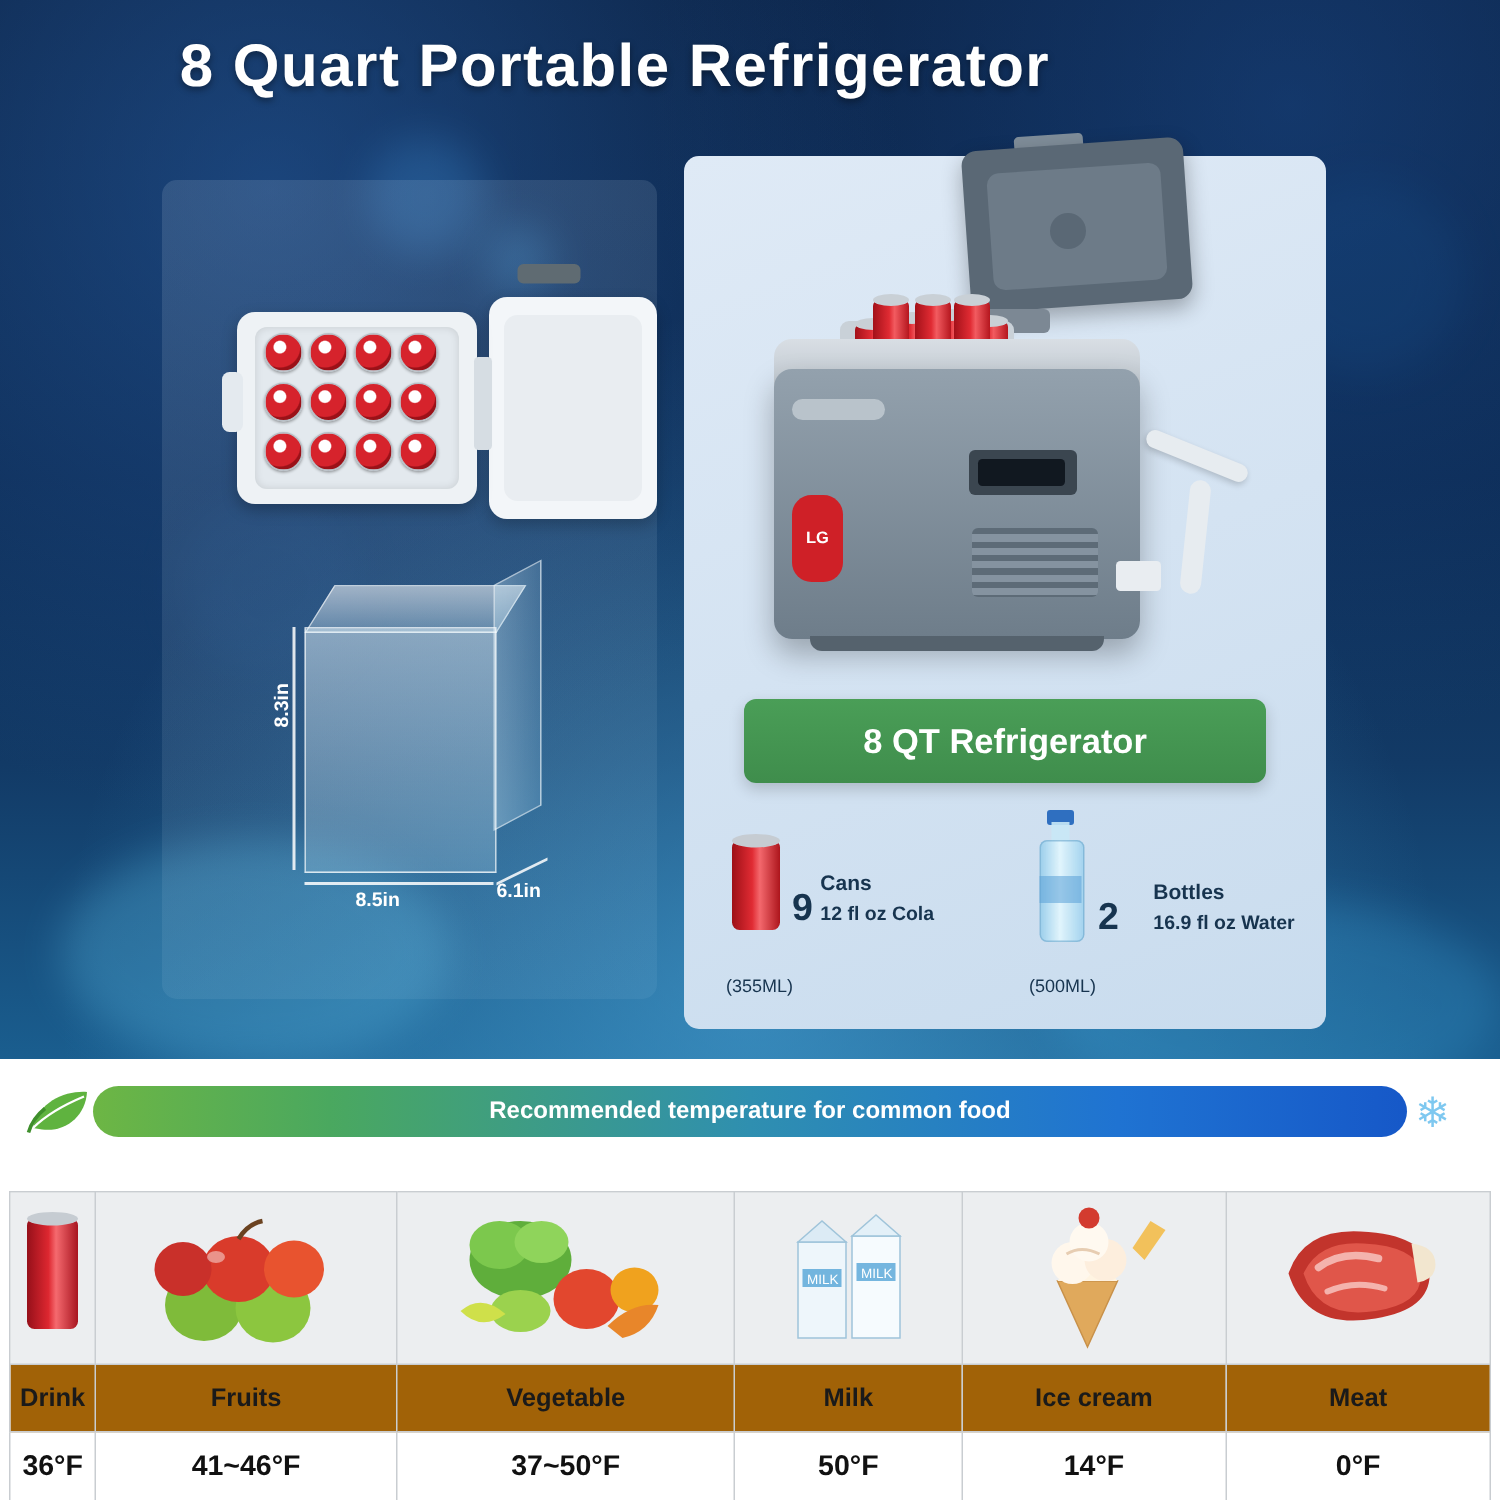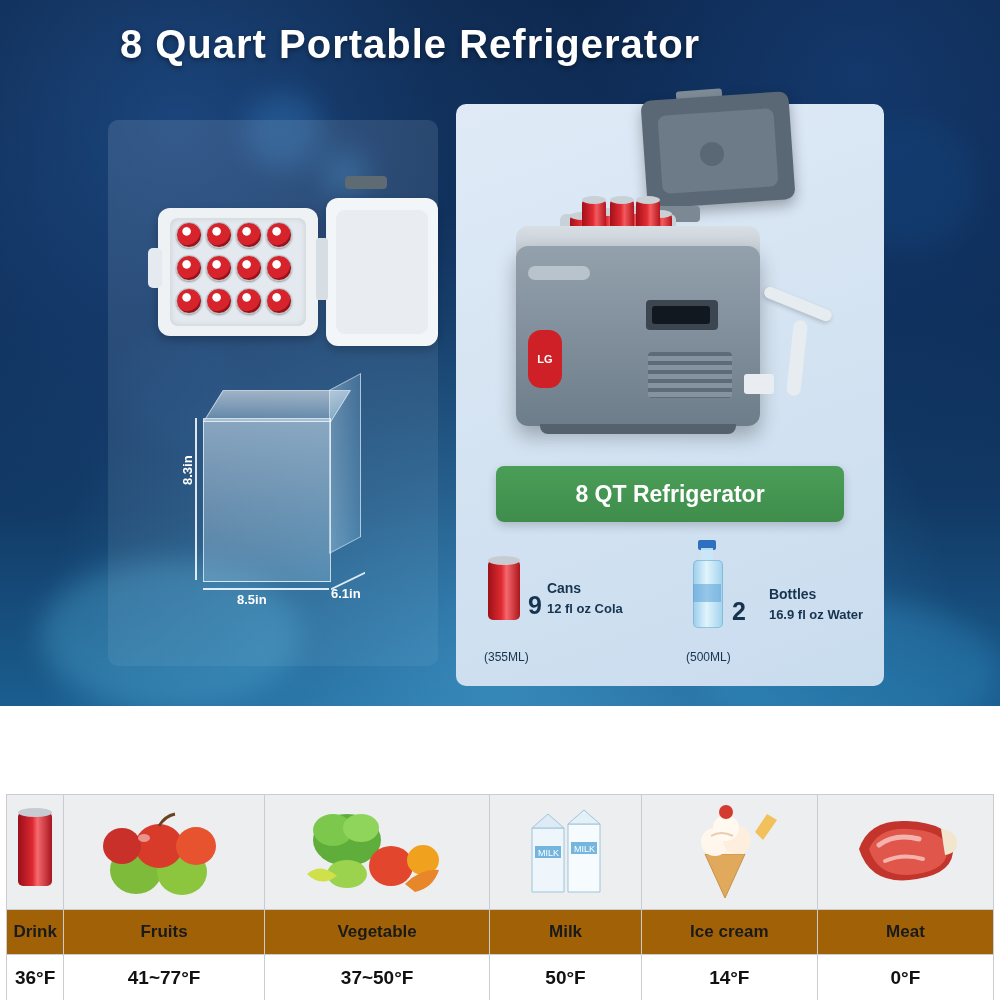--- a/index.html
+++ b/index.html
@@ -258,20 +258,31 @@
       <div class="cap-num">2</div>
       <div style="padding-bottom:4px;margin-left:18px;">
         <div class="cap-t1">Bottles</div>
         <div class="cap-t2" style="margin-top:5px;">16.9 fl oz Water</div>
       </div>
     </div>
     <div class="cap-ml ml2">(500ML)</div>
   </div>
 
   <div class="bottom">
+    <div class="band-wrap">
+      <svg class="leaf" viewBox="0 0 46 34">
+        <path d="M6 28 C10 10 28 3 42 4 C41 20 28 31 12 29 Z" fill="#5fb33f"></path>
+        <path d="M6 28 C14 20 28 12 40 7" stroke="#ffffff" stroke-width="1.6" fill="none"></path>
+        <path d="M3 31 C5 24 9 19 14 15" stroke="#3f8f2c" stroke-width="2.4" fill="none"></path>
+      </svg>
+      <div class="band">
+        <span>Recommended temperature for common food</span>
+      </div>
+      <div class="snow">❄</div>
+    </div>
 
     <table class="foods">
       <tbody>
           <tr>
         <td class="img-cell">
           <div class="fi">
                 <div class="fi-can"></div>
               </div>
         </td>
         <td class="img-cell">
@@ -334,21 +345,21 @@
       <tr>
         <td class="name-cell">Drink</td>
         <td class="name-cell">Fruits</td>
         <td class="name-cell">Vegetable</td>
         <td class="name-cell">Milk</td>
         <td class="name-cell">Ice cream</td>
         <td class="name-cell">Meat</td>
       </tr>
       <tr>
         <td class="temp-cell">36°F</td>
-        <td class="temp-cell">41~77°F</td>
+        <td class="temp-cell">41~46°F</td>
         <td class="temp-cell">37~50°F</td>
         <td class="temp-cell">50°F</td>
         <td class="temp-cell">14°F</td>
         <td class="temp-cell">0°F</td>
       </tr>
     </tbody>
       </table>
   </div>
 </div>
 

